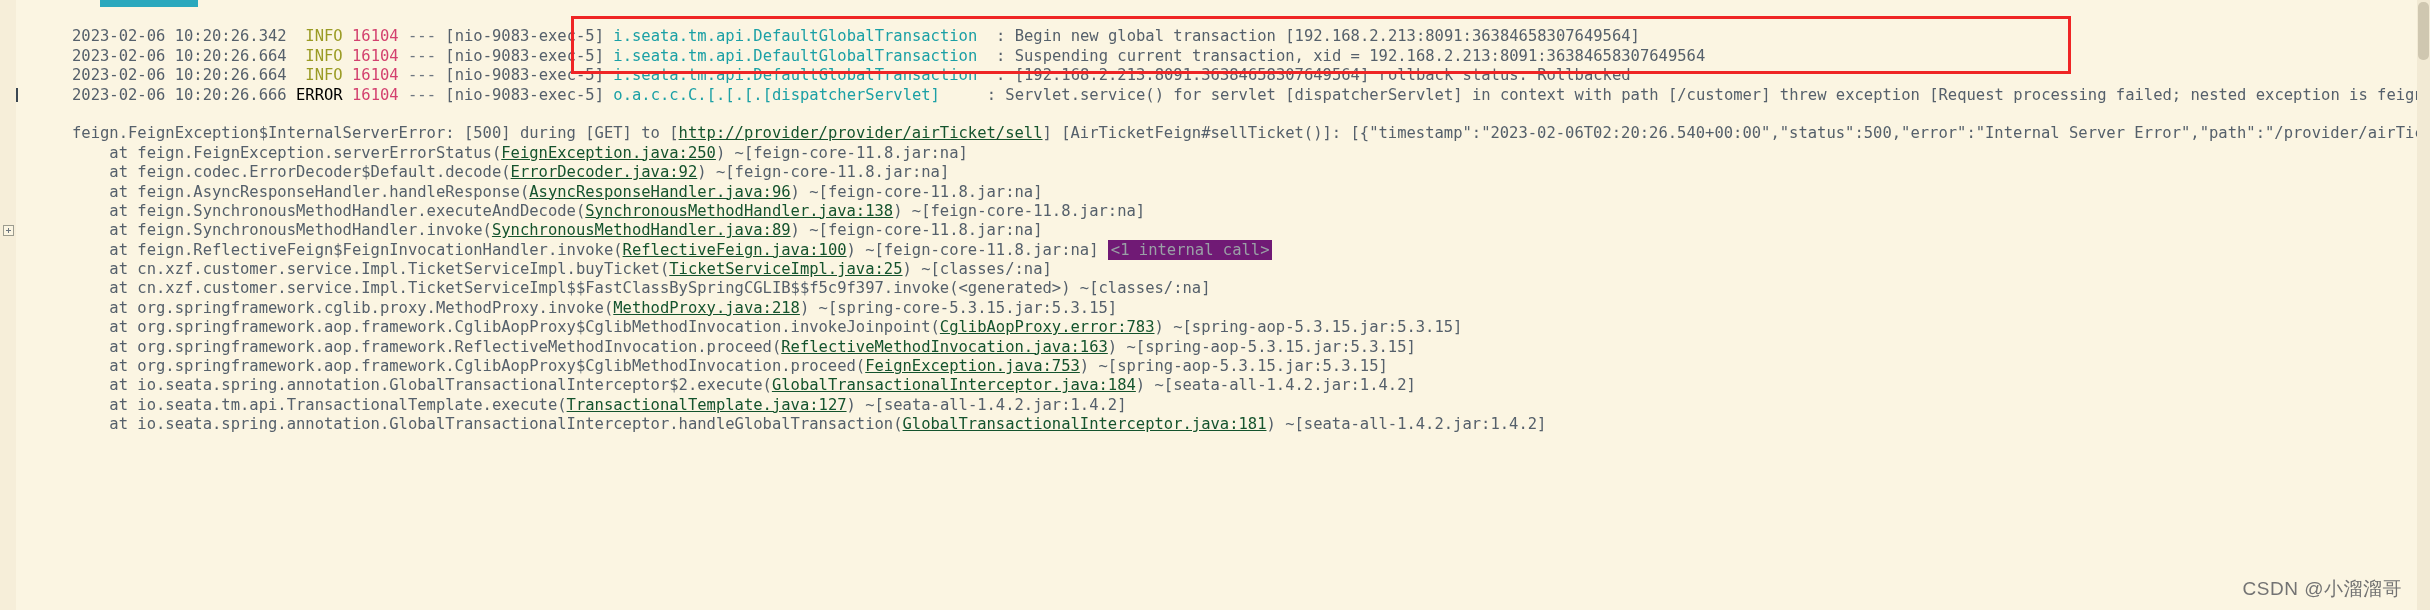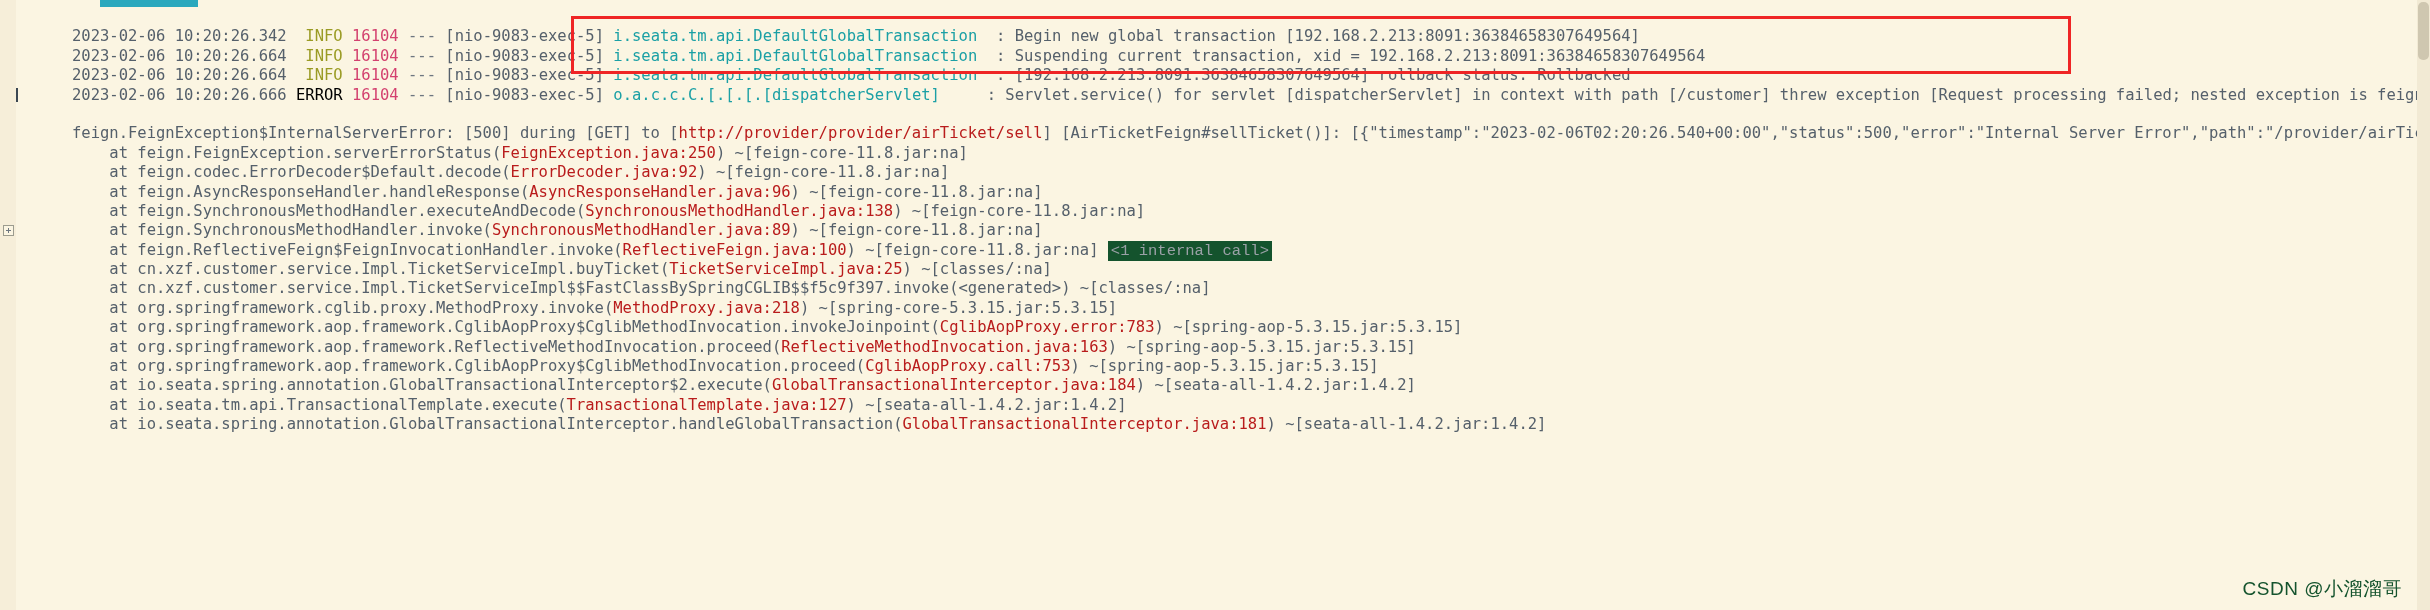--- a/index.html
+++ b/index.html
@@ -92,26 +92,25 @@
   
   .t-time   { color: #55606b; }
   .t-info   { color: #9a9b24; }
   .t-error  { color: #000000; }
   .t-pid    { color: #d3416f; }
   .t-dash   { color: #6d7680; }
   .t-thread { color: #55606b; }
   .t-logger { color: #1ba0a5; }
   .t-msg    { color: #55606b; }
   .t-exc    { color: #55606b; }
-  .t-link   { color: #b91c1c; }
+  .t-link   { color: #14532d; text-decoration: underline; }
   .t-internal {
     color: #9aa0a6;
-    background: #14532d;
+    background: #701a75;
     padding: 1px 3px;
-    font-family: Liberation Mono, monospace;
   }
 
   
   .expander {
     position: absolute;
     left: 3px;
     top: 4px;
     width: 11px; height: 11px;
     border: 1px solid #9c9c8f;
     background: #fbf5e2;
@@ -144,21 +143,21 @@
     pointer-events: none;
   }
 
   
   .watermark {
     position: absolute;
     right: 28px;
     bottom: 8px;
     font-family: "Liberation Sans", sans-serif;
     font-size: 19px;
-    color: #14532d;
+    color: #737373;
     z-index: 10;
     letter-spacing: 0.5px;
   }
 </style>
 </head>
 <body>
 
 <div id="console">
 
   <div class="gutter"></div>
@@ -212,21 +211,21 @@
     <div class="line">
       <span class="t-exc">    at org.springframework.cglib.proxy.MethodProxy.invoke(</span><span class="t-link">MethodProxy.java:218</span><span class="t-exc">) ~[spring-core-5.3.15.jar:5.3.15]</span>
     </div>
     <div class="line">
       <span class="t-exc">    at org.springframework.aop.framework.CglibAopProxy$CglibMethodInvocation.invokeJoinpoint(</span><span class="t-link">CglibAopProxy.error:783</span><span class="t-exc">) ~[spring-aop-5.3.15.jar:5.3.15]</span>
     </div>
     <div class="line">
       <span class="t-exc">    at org.springframework.aop.framework.ReflectiveMethodInvocation.proceed(</span><span class="t-link">ReflectiveMethodInvocation.java:163</span><span class="t-exc">) ~[spring-aop-5.3.15.jar:5.3.15]</span>
     </div>
     <div class="line">
-      <span class="t-exc">    at org.springframework.aop.framework.CglibAopProxy$CglibMethodInvocation.proceed(</span><span class="t-link">CglibAopProxy.call:753</span><span class="t-exc">) ~[spring-aop-5.3.15.jar:5.3.15]</span>
+      <span class="t-exc">    at org.springframework.aop.framework.CglibAopProxy$CglibMethodInvocation.proceed(</span><span class="t-link">FeignException.java:753</span><span class="t-exc">) ~[spring-aop-5.3.15.jar:5.3.15]</span>
     </div>
     <div class="line">
       <span class="t-exc">    at io.seata.spring.annotation.GlobalTransactionalInterceptor$2.execute(</span><span class="t-link">GlobalTransactionalInterceptor.java:184</span><span class="t-exc">) ~[seata-all-1.4.2.jar:1.4.2]</span>
     </div>
     <div class="line">
       <span class="t-exc">    at io.seata.tm.api.TransactionalTemplate.execute(</span><span class="t-link">TransactionalTemplate.java:127</span><span class="t-exc">) ~[seata-all-1.4.2.jar:1.4.2]</span>
     </div>
     <div class="line">
       <span class="t-exc">    at io.seata.spring.annotation.GlobalTransactionalInterceptor.handleGlobalTransaction(</span><span class="t-link">GlobalTransactionalInterceptor.java:181</span><span class="t-exc">) ~[seata-all-1.4.2.jar:1.4.2]</span>
     </div>

